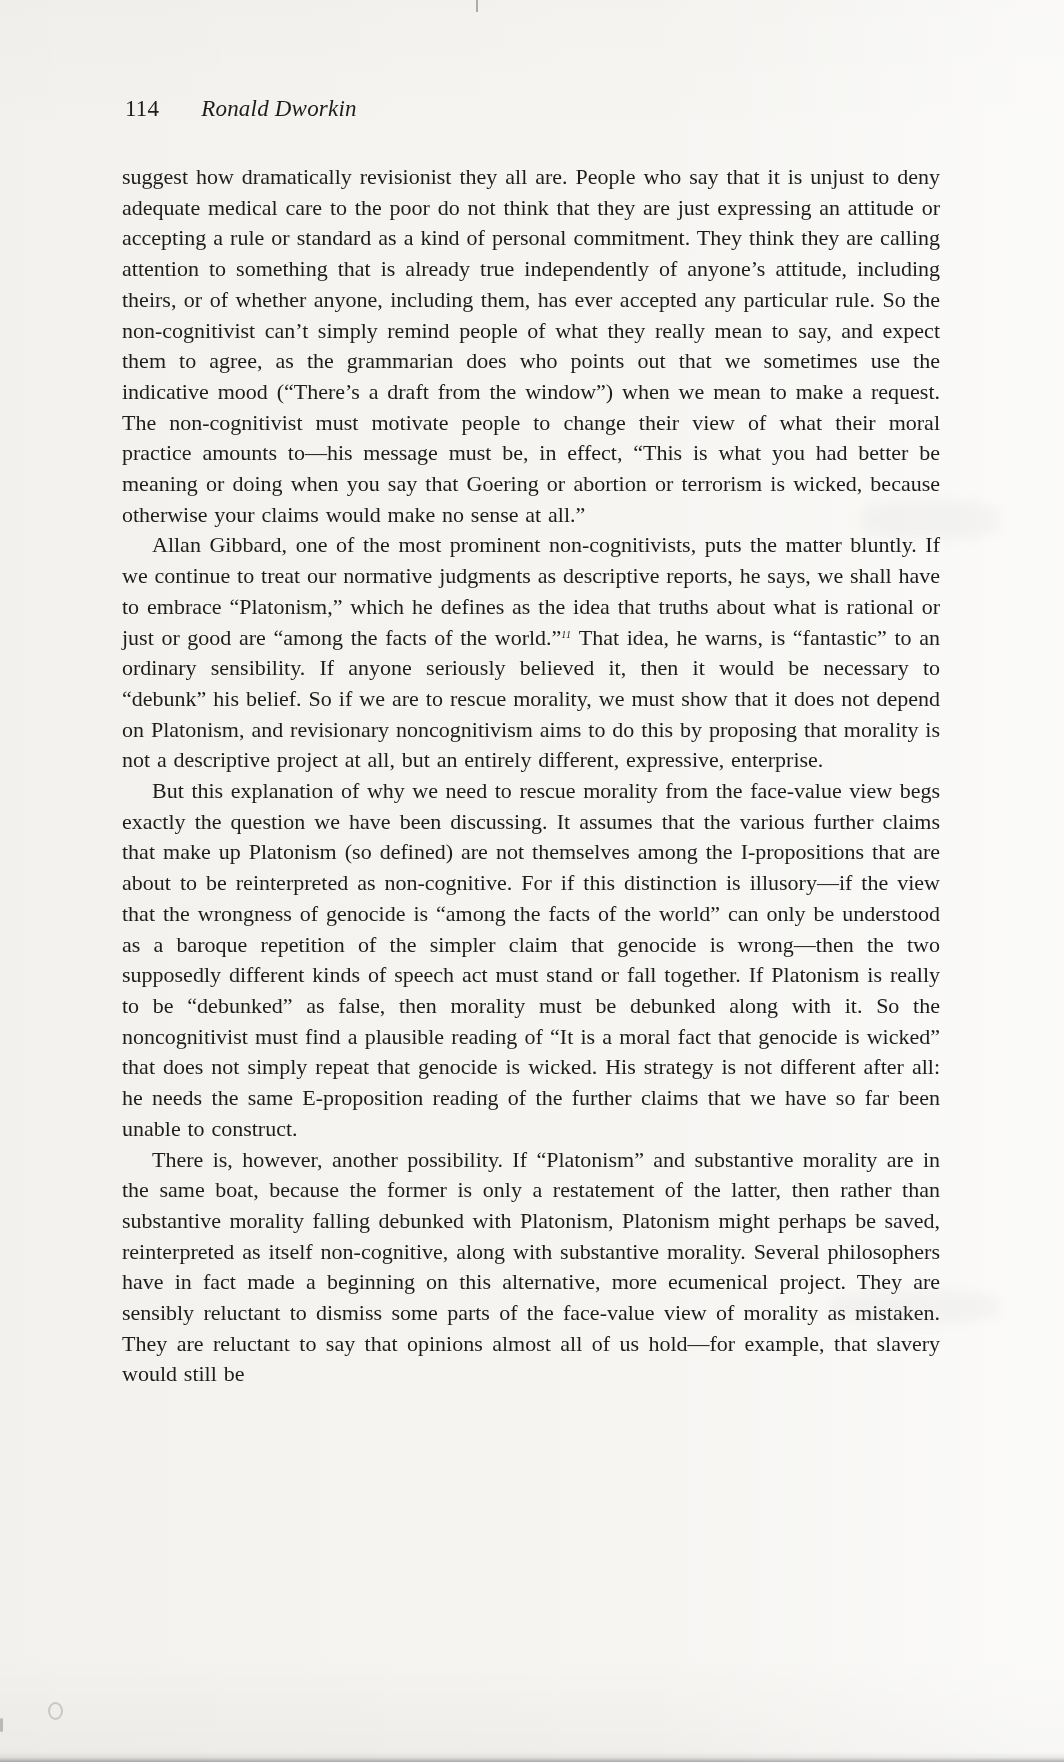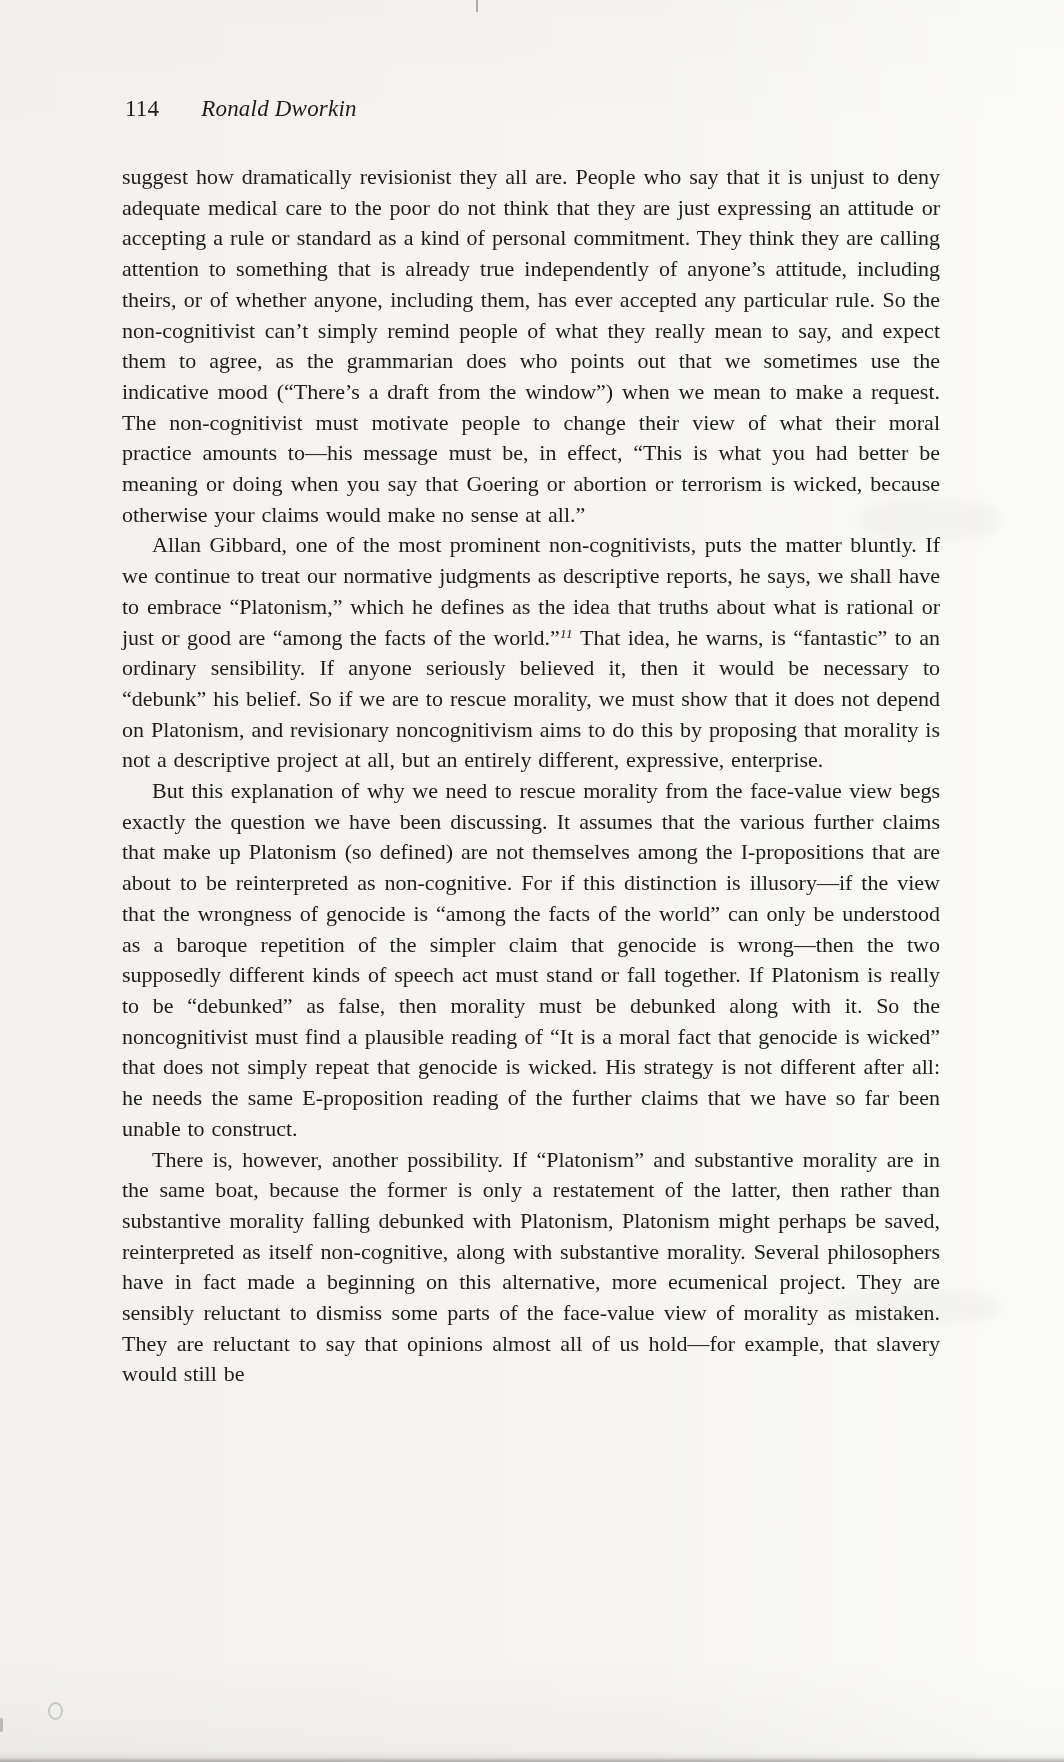--- a/index.html
+++ b/index.html
@@ -44,21 +44,21 @@
     top: 162px;
     width: 818px;
     font-size: 22px;
     line-height: 30.7px;
     text-align: justify;
     word-spacing: 0.06em;
   }
   .para { margin: 0; }
   .para.indent { text-indent: 30px; }
   sup.fn {
-    font-size: 13px;
+    font-size: 10px;
     line-height: 0;
     vertical-align: 7px;
     letter-spacing: 0.5px;
     font-style: italic;
   }
   
   .bottom-edge {
     position: absolute;
     left: 0; right: 0; bottom: 0;
     height: 10px;

